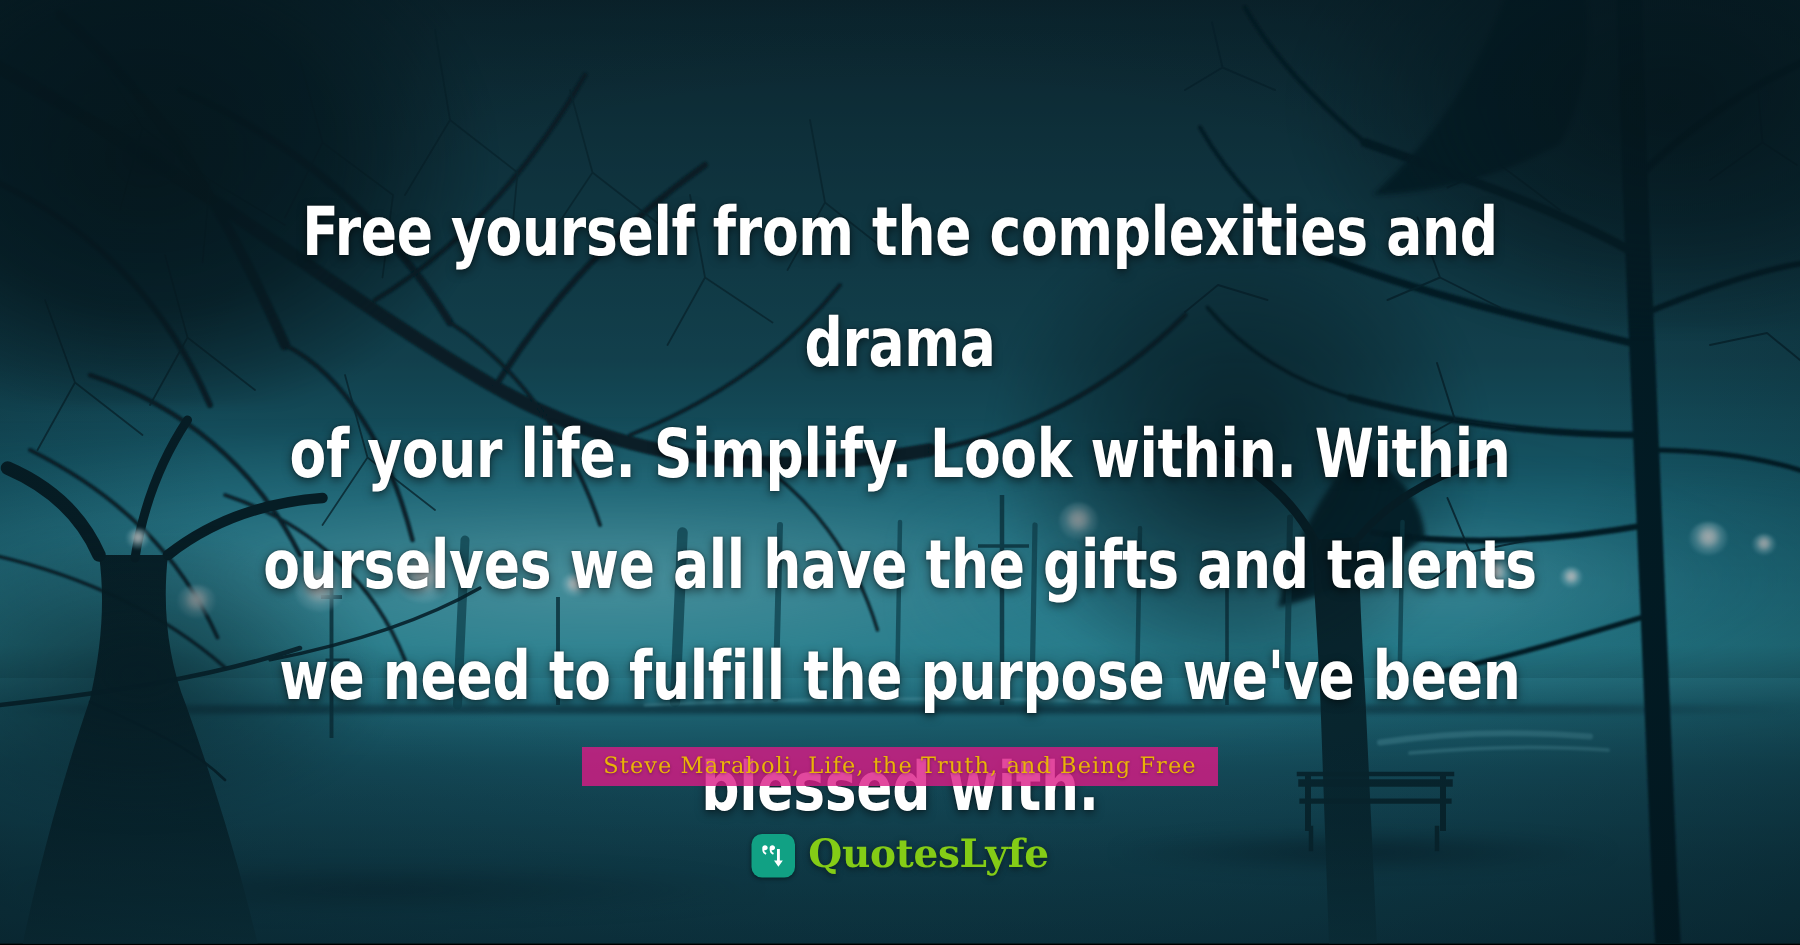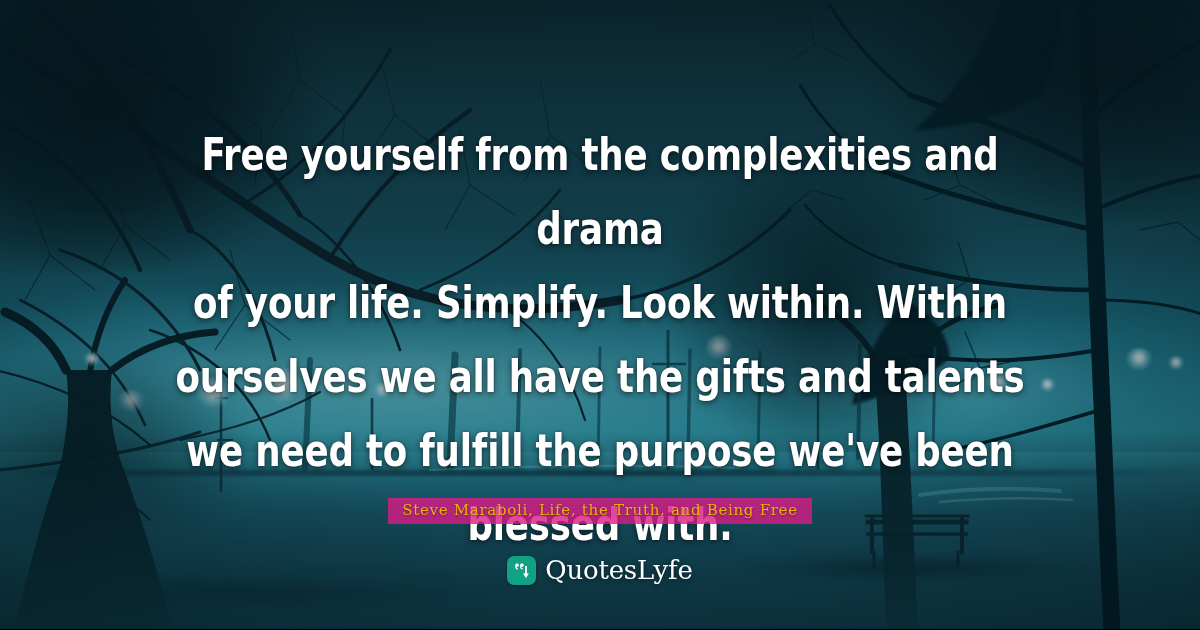--- a/index.html
+++ b/index.html
@@ -225,23 +225,23 @@
     width: 29px; height: 29px;
     border-radius: 7px;
     background: #11a184;
     display: flex;
     align-items: center;
     justify-content: center;
     box-shadow: 0 1px 3px rgba(0,0,0,0.45);
     flex: none;
   }
   #logo-text {
-    color: #ffffff;
+    color: #84cc16;
     font-family: "DejaVu Serif", "Liberation Serif", serif;
-    font-weight: 400;
+    font-weight: 700;
     font-size: 26px;
     letter-spacing: -0.2px;
     text-shadow: 0 1px 4px rgba(0,0,0,0.5);
     line-height: 29px;
   }
 </style>
 </head>
 <body>
 
 <div id="card">

